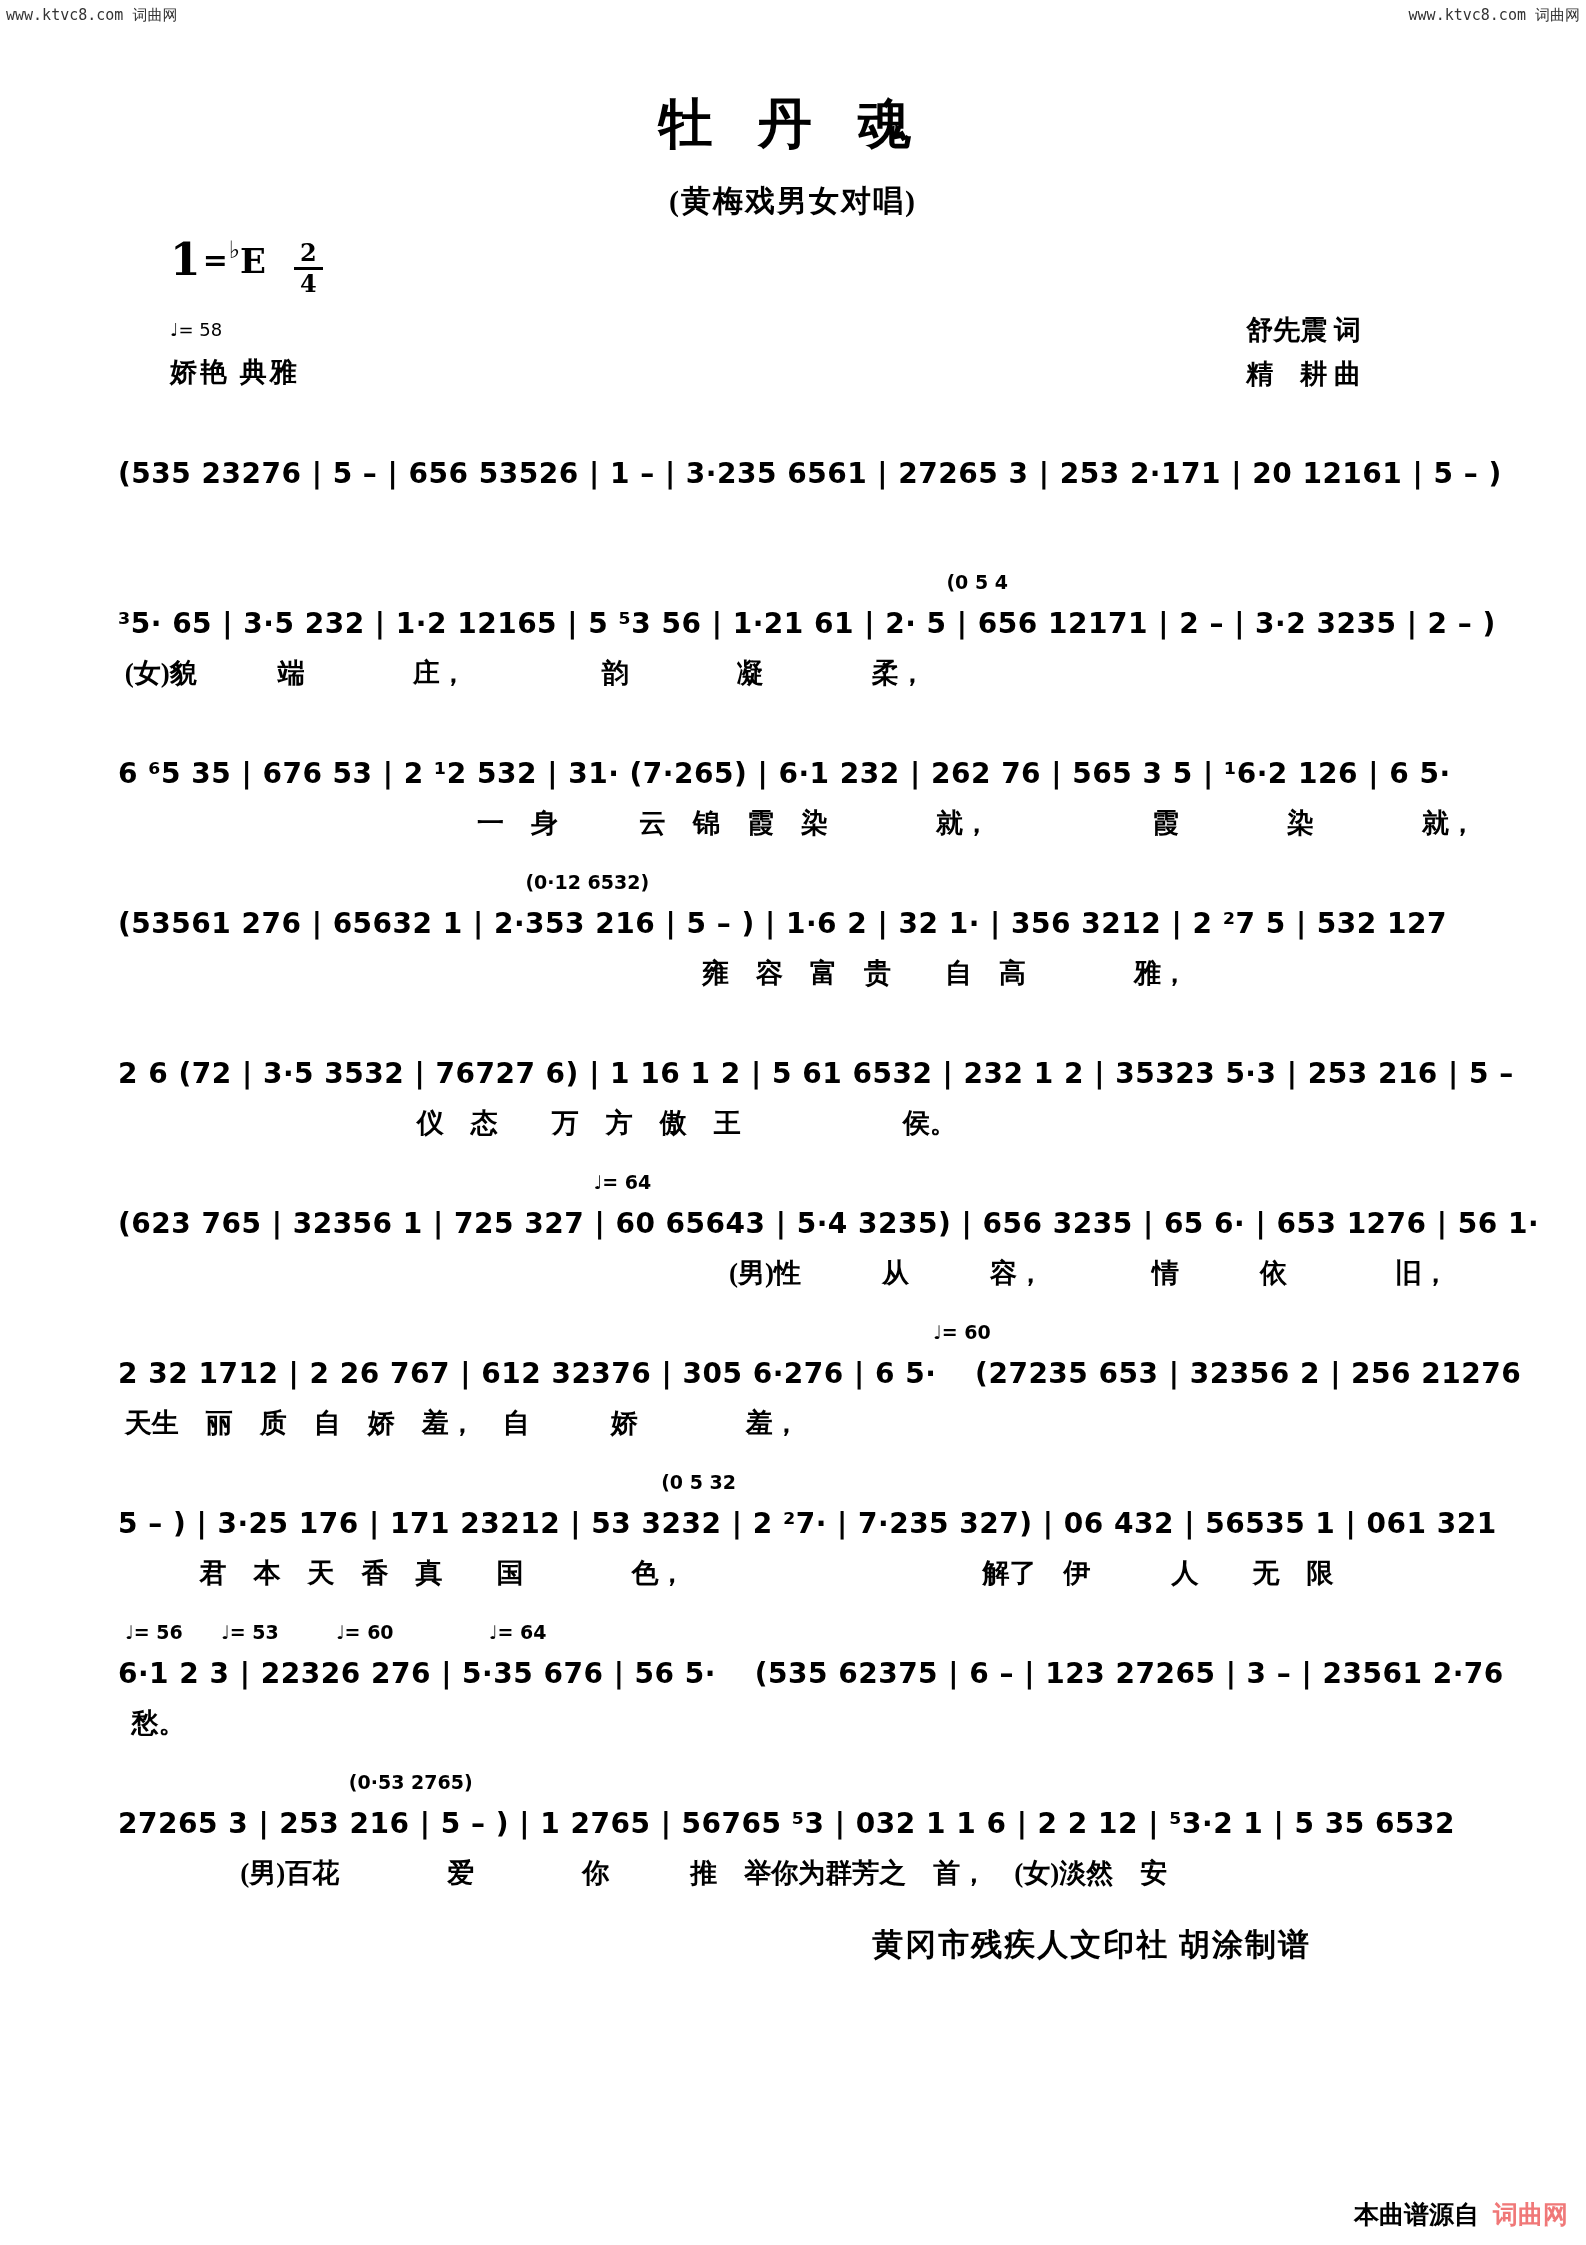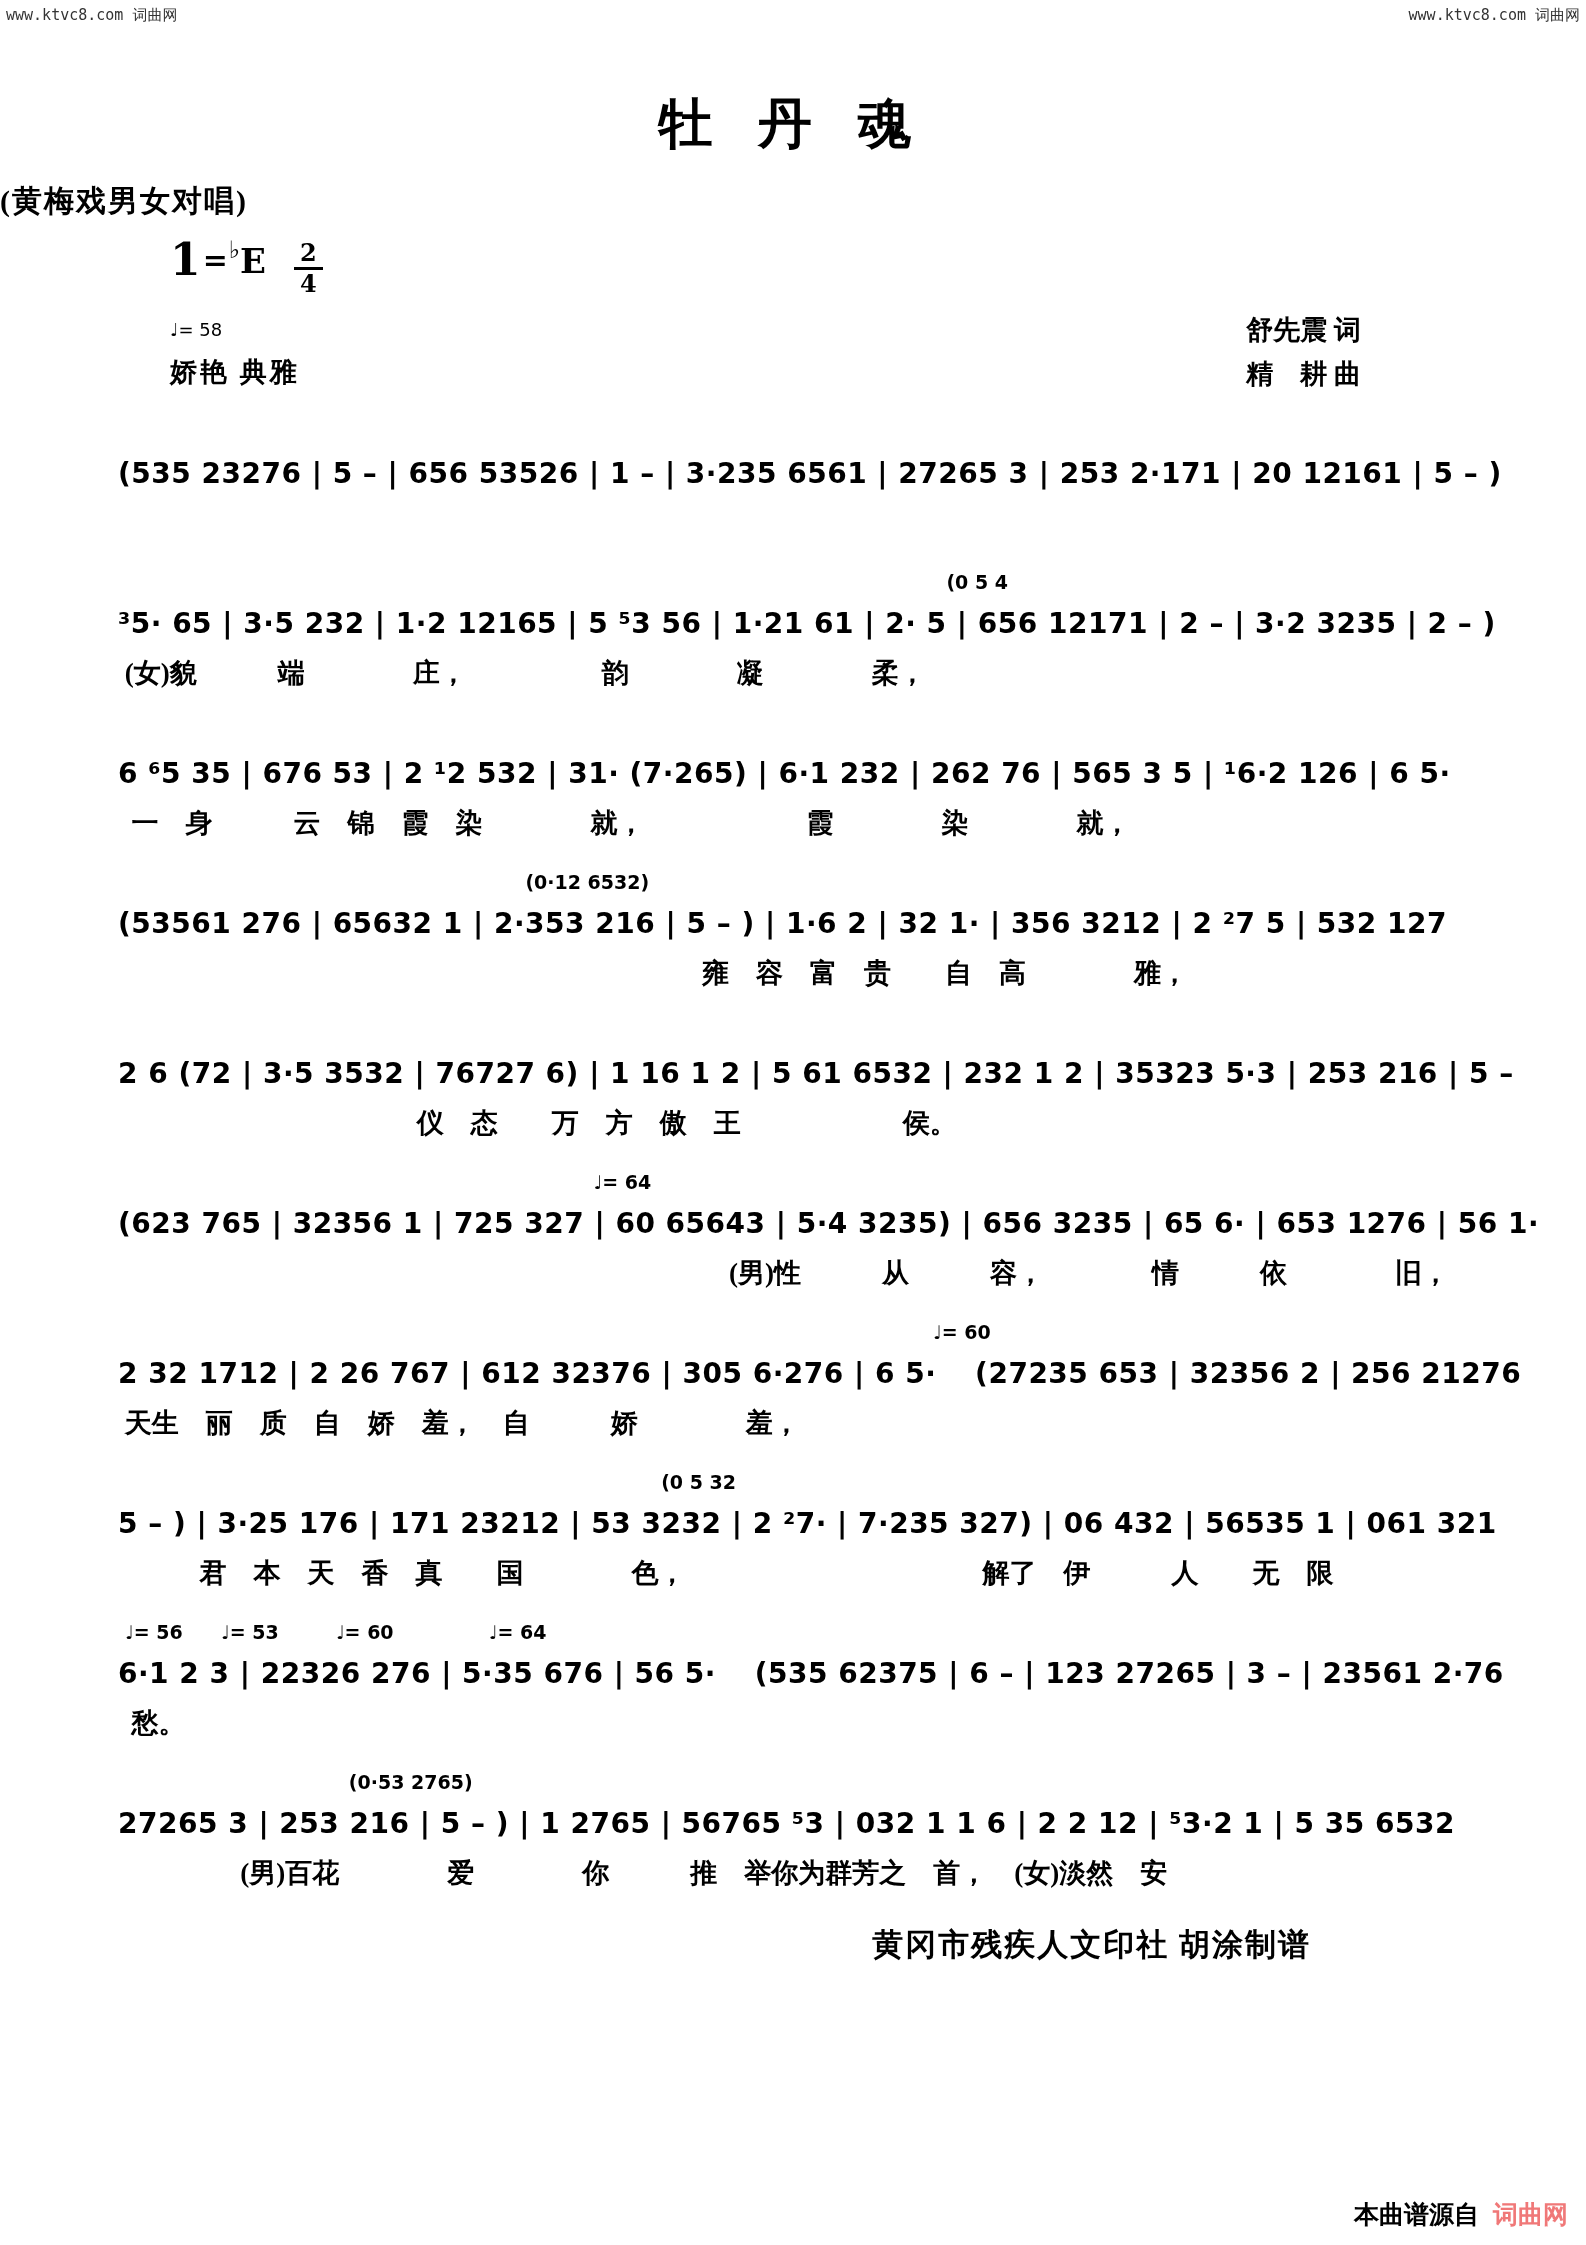--- a/index.html
+++ b/index.html
@@ -3,21 +3,21 @@
 <meta charset="utf-8">
 <style>
   html,body{margin:0;padding:0;background:#fff;}
   .page{position:relative;width:1586px;height:2245px;background:#ffffff;overflow:hidden;
         font-family:"Liberation Serif", serif;color:#000;}
   .wm{position:absolute;top:6px;font-family:"DejaVu Sans Mono", monospace;font-size:15px;color:#333;}
   .wm-left{left:6px;}
   .wm-right{right:6px;}
   .title{margin:0;padding-top:88px;text-align:center;font-size:54px;font-weight:bold;
          letter-spacing:16px;font-family:"Liberation Serif", serif;}
-  .subtitle{margin-top:20px;text-align:left;font-size:30px;font-weight:bold;letter-spacing:2px;}
+  .subtitle{margin-top:20px;text-align:center;font-size:30px;font-weight:bold;letter-spacing:2px;}
   .meta-row{position:relative;margin:18px 150px 0 170px;height:160px;}
   .keysig{display:flex;align-items:flex-start;font-family:"DejaVu Serif", serif;font-weight:bold;}
   .key-one{font-size:44px;line-height:40px;}
   .key-eq{font-size:30px;line-height:40px;margin-left:2px;}
   .key-flat{font-size:24px;line-height:20px;margin-left:1px;}
   .key-note{font-size:34px;line-height:42px;}
   .meter{display:inline-flex;flex-direction:column;align-items:center;margin-left:28px;
          font-size:24px;font-weight:bold;line-height:26px;}
   .m-top{border-bottom:3px solid #000;padding:0 6px 1px 6px;}
   .m-bot{padding-top:1px;}
@@ -26,21 +26,21 @@
   .credits{position:absolute;right:75px;top:68px;text-align:left;font-size:27px;font-weight:bold;line-height:44px;}
   .score{margin:14px 110px 0 118px;}
   .system{margin-bottom:16px;}
   .ann-row{height:36px;font-family:"DejaVu Sans", sans-serif;font-size:19px;font-weight:bold;
            white-space:pre;line-height:36px;}
   .notes-row{height:52px;font-family:"DejaVu Sans", sans-serif;font-size:28px;font-weight:bold;
              white-space:pre;line-height:48px;letter-spacing:0.5px;}
   .lyr-row{height:46px;font-size:27px;font-weight:600;white-space:pre;line-height:42px;}
   .score .system:nth-child(2) .ann-row{padding-left:61%;}
   .score .system:nth-child(2) .lyr-row{padding-left:0.5%;}
-  .score .system:nth-child(3) .lyr-row{padding-left:1%;}
+  .score .system:nth-child(3) .lyr-row{padding-left:1%;text-align:right;}
   .score .system:nth-child(4) .ann-row{padding-left:30%;}
   .score .system:nth-child(4) .lyr-row{padding-left:43%;}
   .score .system:nth-child(5) .lyr-row{padding-left:22%;}
   .score .system:nth-child(6) .ann-row{padding-left:35%;}
   .score .system:nth-child(6) .lyr-row{padding-left:45%;}
   .score .system:nth-child(7) .ann-row{padding-left:60%;}
   .score .system:nth-child(7) .lyr-row{padding-left:0.5%;}
   .score .system:nth-child(8) .ann-row{padding-left:40%;}
   .score .system:nth-child(8) .lyr-row{padding-left:6%;}
   .score .system:nth-child(9) .ann-row{padding-left:0.5%;}

